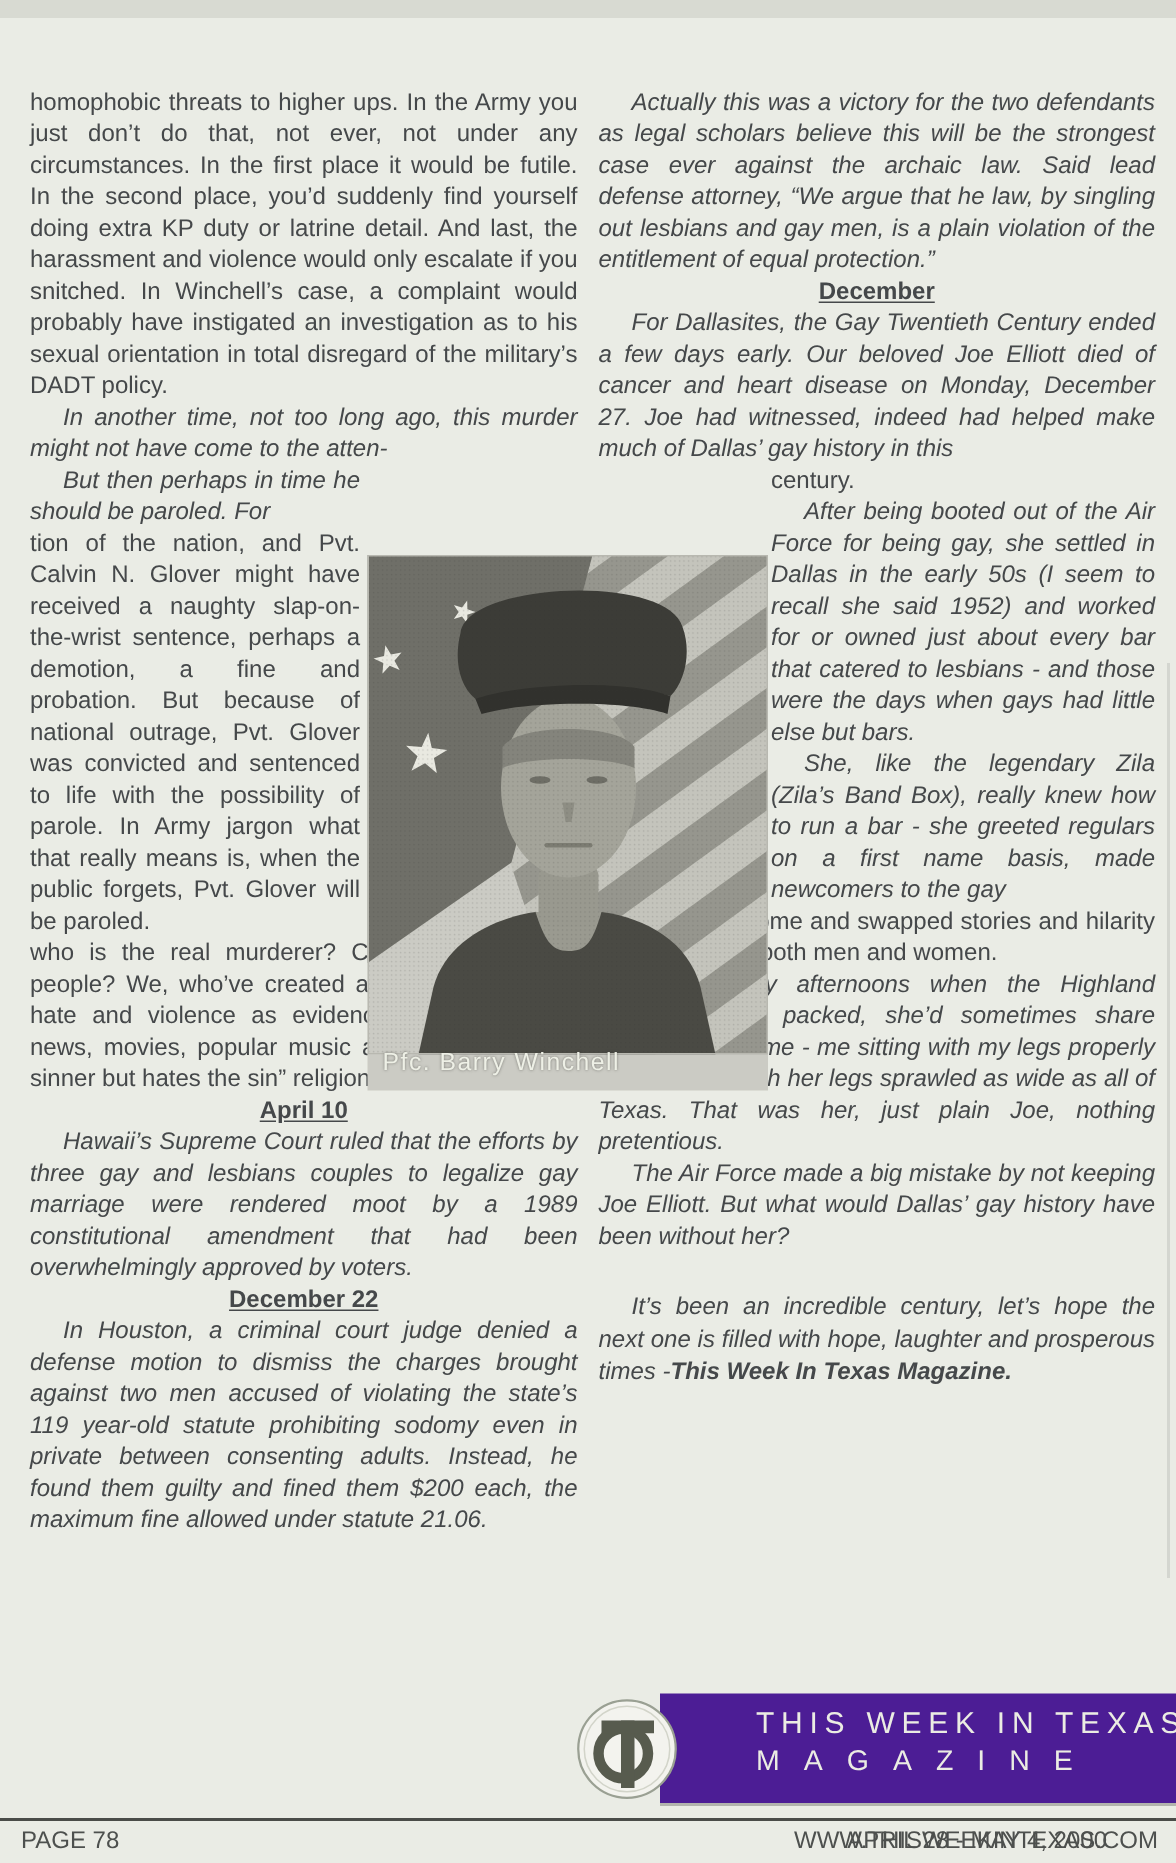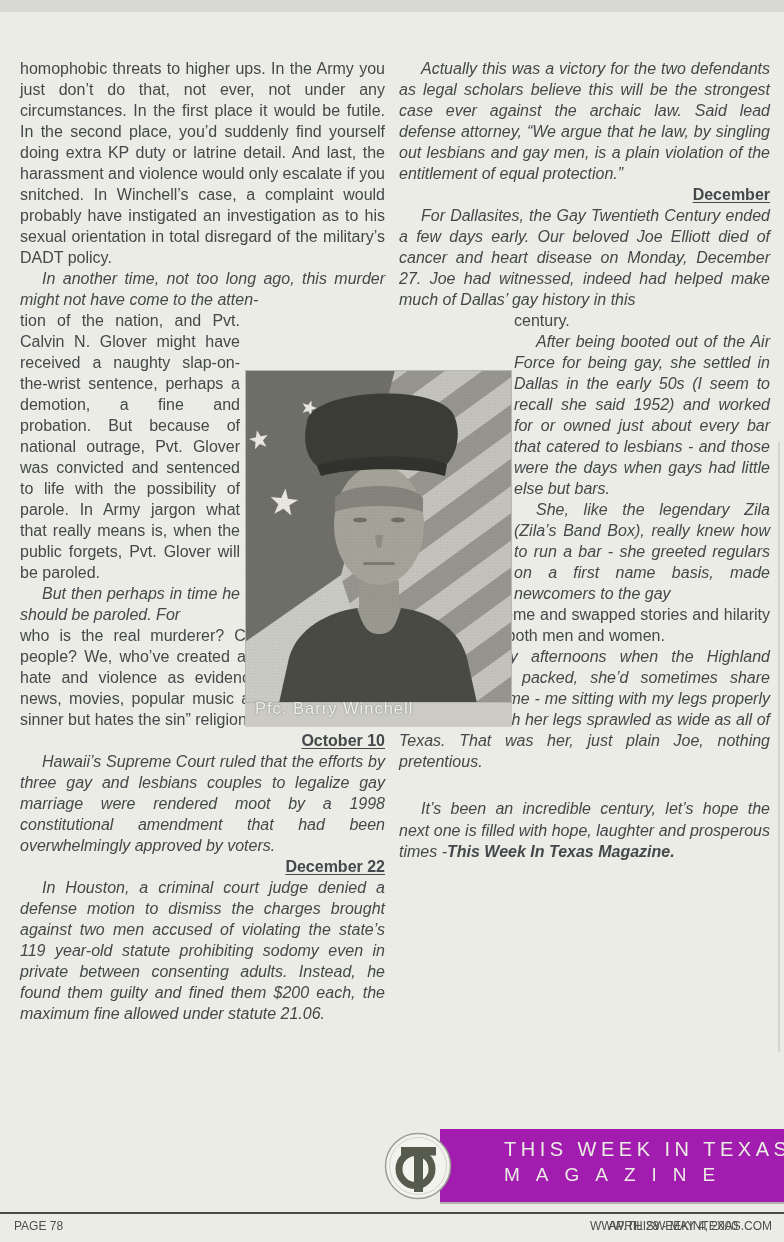--- a/index.html
+++ b/index.html
@@ -19,21 +19,21 @@
   .page::after {
     content:""; position:absolute; top:430px; right:4px; width:2px; height:610px;
     background:rgba(60,60,55,0.12);
   }
   .col { position:absolute; top:46px; font-size:16px; line-height:21px; }
   .col-left  { left:20px;  width:365px; }
   .col-right { left:399px; width:371px; }
   .para { margin:0; text-align:justify; }
   .indent { text-indent:22px;font-style:italic; }
   .heading {
-    font-weight:bold; text-align:right; text-indent:0;
+    font-weight:bold; text-align:center; text-indent:0;
     text-decoration:underline; text-underline-offset:2px;
   }
   .narrow-left  { width:220px; }
   .narrow-right { width:256px; margin-left:115px; }
   .closing { font-style:italic; margin-top:26px; line-height:21.5px; }
   .closing strong { font-style:italic; }
 
   
   .photo {
     position:absolute; left:245px; top:358px; width:267px; height:357px;
@@ -42,21 +42,21 @@
   .photo svg { display:block; }
   .photo-caption {
     position:absolute; left:10px; bottom:9px;
     color:#eef0e6; font-size:16.5px; letter-spacing:1px;
     text-shadow:0 0 2px rgba(60,60,55,0.6);
   }
 
   
   .banner-bar {
     position:absolute; left:440px; right:0; top:1117px; height:73px;
-    background:#a21caf;
+    background:#4c1d95;
     box-shadow:0 2px 0 rgba(75,78,69,0.35);
     padding-left:64px; box-sizing:border-box;
     color:#ebece3;
   }
   .banner-line1 {
     margin-top:9px; font-size:20px; letter-spacing:4.5px; white-space:nowrap;
   }
   .banner-line2 {
     margin-top:3px; font-size:19px; letter-spacing:16px; white-space:nowrap;
   }
@@ -64,51 +64,52 @@
     position:absolute; left:384px; top:1120px; width:68px; height:68px;
   }
 
   
   .footer-rule {
     position:absolute; left:0; top:1200px; width:784px; height:2px;
     background:#4a4c48;
   }
   .footer {
     position:absolute; left:0; top:1207px; width:784px; height:22px;
-    font-size:12px; color:#4d504e;
+    font-size:16px; color:#4d504e;
   }
   .f-left   { position:absolute; left:14px; }
   .f-center { position:absolute; left:0; right:12px; text-align:right; }
   .f-right  { position:absolute; right:46px; }
 </style>
 </head>
 <body>
 
 <div class="page">
 
   <div class="col col-left">
       <p class="para">homophobic threats to higher ups. In the Army you just don’t do that, not ever, not under any circumstances. In the first place it would be futile. In the second place, you’d suddenly find yourself doing extra KP duty or latrine detail. And last, the harassment and violence would only escalate if you snitched. In Winchell’s case, a complaint would probably have instigated an investigation as to his sexual orientation in total disregard of the military’s DADT policy.</p>
       <p class="para indent">In another time, not too long ago, this murder might not have come to the atten-</p>
+      <p class="para narrow-left indent">But then perhaps in time he should be paroled. For</p>
       <p class="para narrow-left">tion of the nation, and Pvt. Calvin N. Glover might have received a naughty slap-on-the-wrist sentence, perhaps a demotion, a fine and probation. But because of national outrage, Pvt. Glover was convicted and sentenced to life with the possibility of parole. In Army jargon what that really means is, when the public forgets, Pvt. Glover will be paroled.</p>
-      <p class="para narrow-left indent">But then perhaps in time he should be paroled. For</p>
       <p class="para">who is the real murderer? Could it be we the people? We, who’ve created a national culture of hate and violence as evidence by the evening news, movies, popular music and “God loves the sinner but hates the sin” religionists?</p>
-      <p class="para heading">October 10</p>
-      <p class="para indent">Hawaii’s Supreme Court ruled that the efforts by three gay and lesbians couples to legalize gay marriage were rendered moot by a 1998 constitutional amendment that had been overwhelmingly approved by voters.</p>
+      <p class="para heading">April 10</p>
+      <p class="para indent">Hawaii’s Supreme Court ruled that the efforts by three gay and lesbians couples to legalize gay marriage were rendered moot by a 1989 constitutional amendment that had been overwhelmingly approved by voters.</p>
       <p class="para heading">December 22</p>
       <p class="para indent">In Houston, a criminal court judge denied a defense motion to dismiss the charges brought against two men accused of violating the state’s 119 year-old statute prohibiting sodomy even in private between consenting adults. Instead, he found them guilty and fined them $200 each, the maximum fine allowed under statute 21.06.</p>
     </div>
   <div class="col col-right">
       <p class="para indent">Actually this was a victory for the two defendants as legal scholars believe this will be the strongest case ever against the archaic law. Said lead defense attorney, “We argue that he law, by singling out lesbians and gay men, is a plain violation of the entitlement of equal protection.”</p>
       <p class="para heading">December</p>
       <p class="para indent">For Dallasites, the Gay Twentieth Century ended a few days early. Our beloved Joe Elliott died of cancer and heart disease on Monday, December 27. Joe had witnessed, indeed had helped make much of Dallas’ gay history in this</p>
       <p class="para narrow-right">century.</p>
       <p class="para narrow-right indent">After being booted out of the Air Force for being gay, she settled in Dallas in the early 50s (I seem to recall she said 1952) and worked for or owned just about every bar that catered to lesbians - and those were the days when gays had little else but bars.</p>
       <p class="para narrow-right indent">She, like the legendary Zila (Zila’s Band Box), really knew how to run a bar - she greeted regulars on a first name basis, made newcomers to the gay</p>
       <p class="para">scene feel at home and swapped stories and hilarity with everyone, both men and women.</p>
       <p class="para indent">In the early afternoons when the Highland Lounge wasn’t packed, she’d sometimes share memories with me - me sitting with my legs properly crossed, her with her legs sprawled as wide as all of Texas. That was her, just plain Joe, nothing pretentious.</p>
+      <p class="para indent">The Air Force made a big mistake by not keeping Joe Elliott. But what would Dallas’ gay history have been without her?</p>
       <p class="para closing indent">It’s been an incredible century, let’s hope the next one is filled with hope, laughter and prosperous times -<strong>This Week In Texas Magazine.</strong></p>
     </div>
 
   <figure class="photo" style="margin:0">
     <svg width="267" height="333" viewBox="0 0 267 333">
       <defs>
         <pattern id="ht" width="3" height="3" patternUnits="userSpaceOnUse">
           <circle cx="1" cy="1" r="0.55" fill="#2e2e2a" opacity="0.16"></circle>
         </pattern>
         <path id="star" d="M0,-10 L2.35,-3.24 L9.51,-3.09 L3.8,1.24 L5.88,8.09 L0,4 L-5.88,8.09 L-3.8,1.24 L-9.51,-3.09 L-2.35,-3.24 Z"></path>

